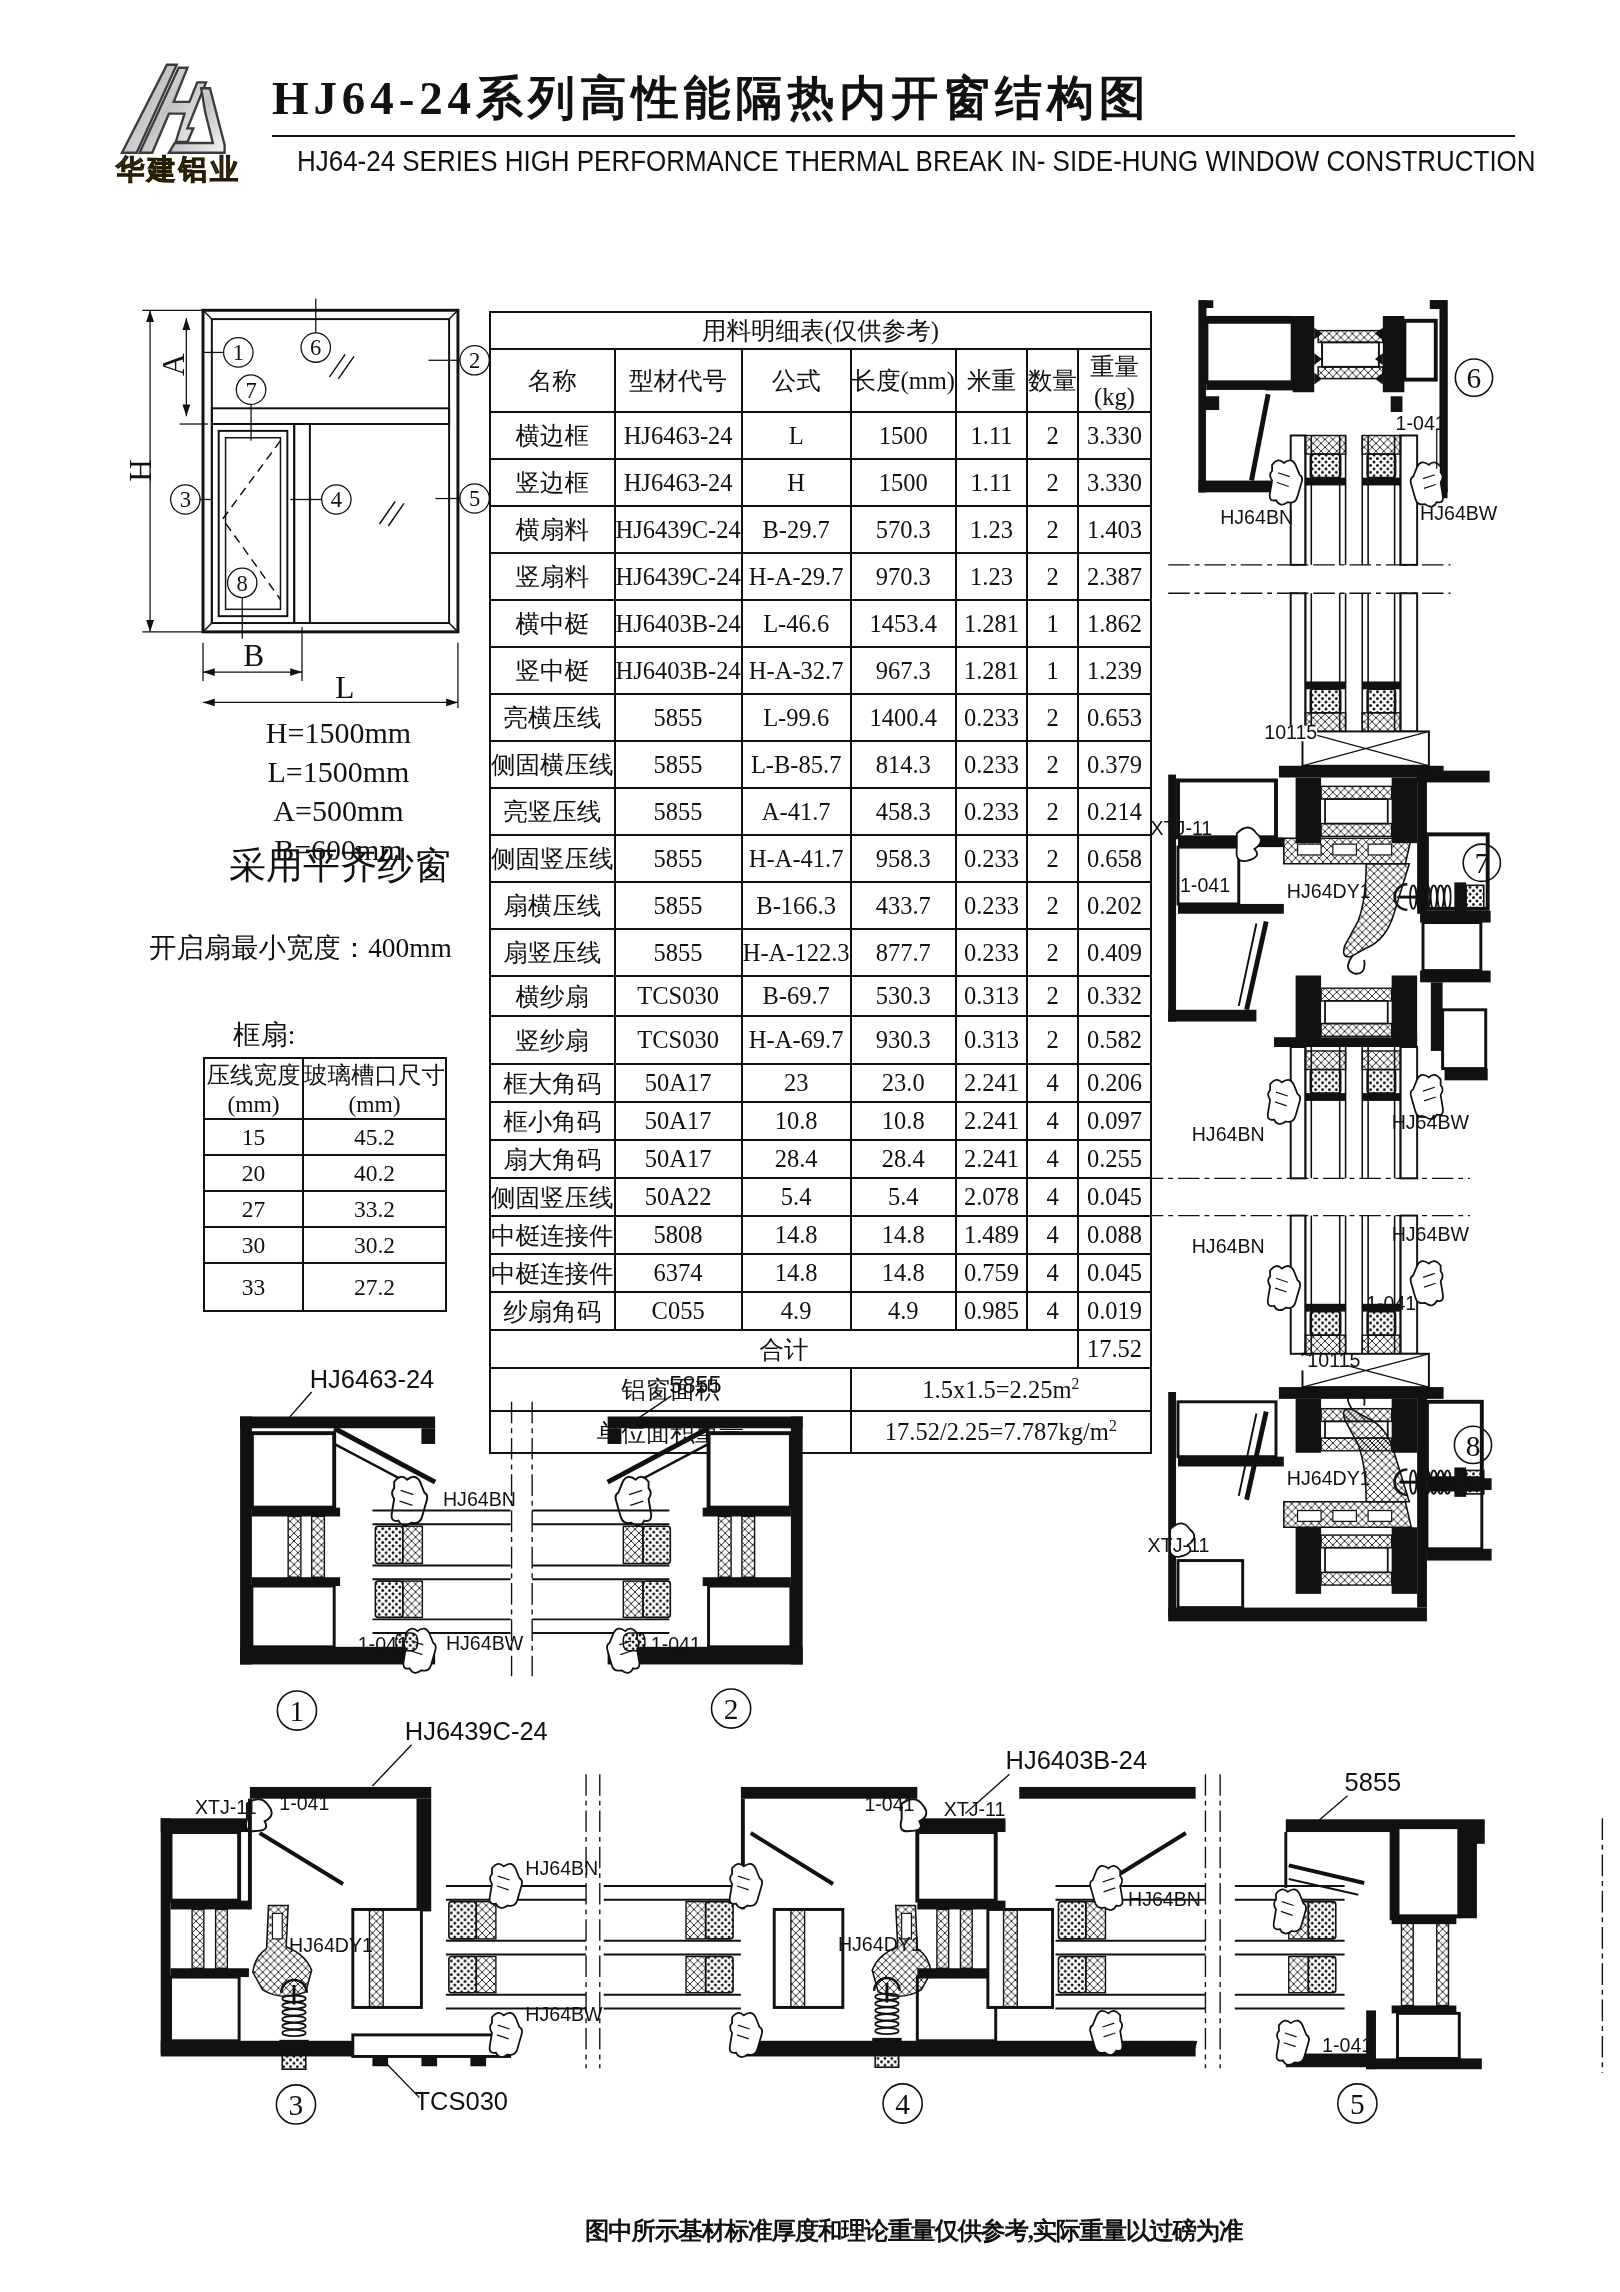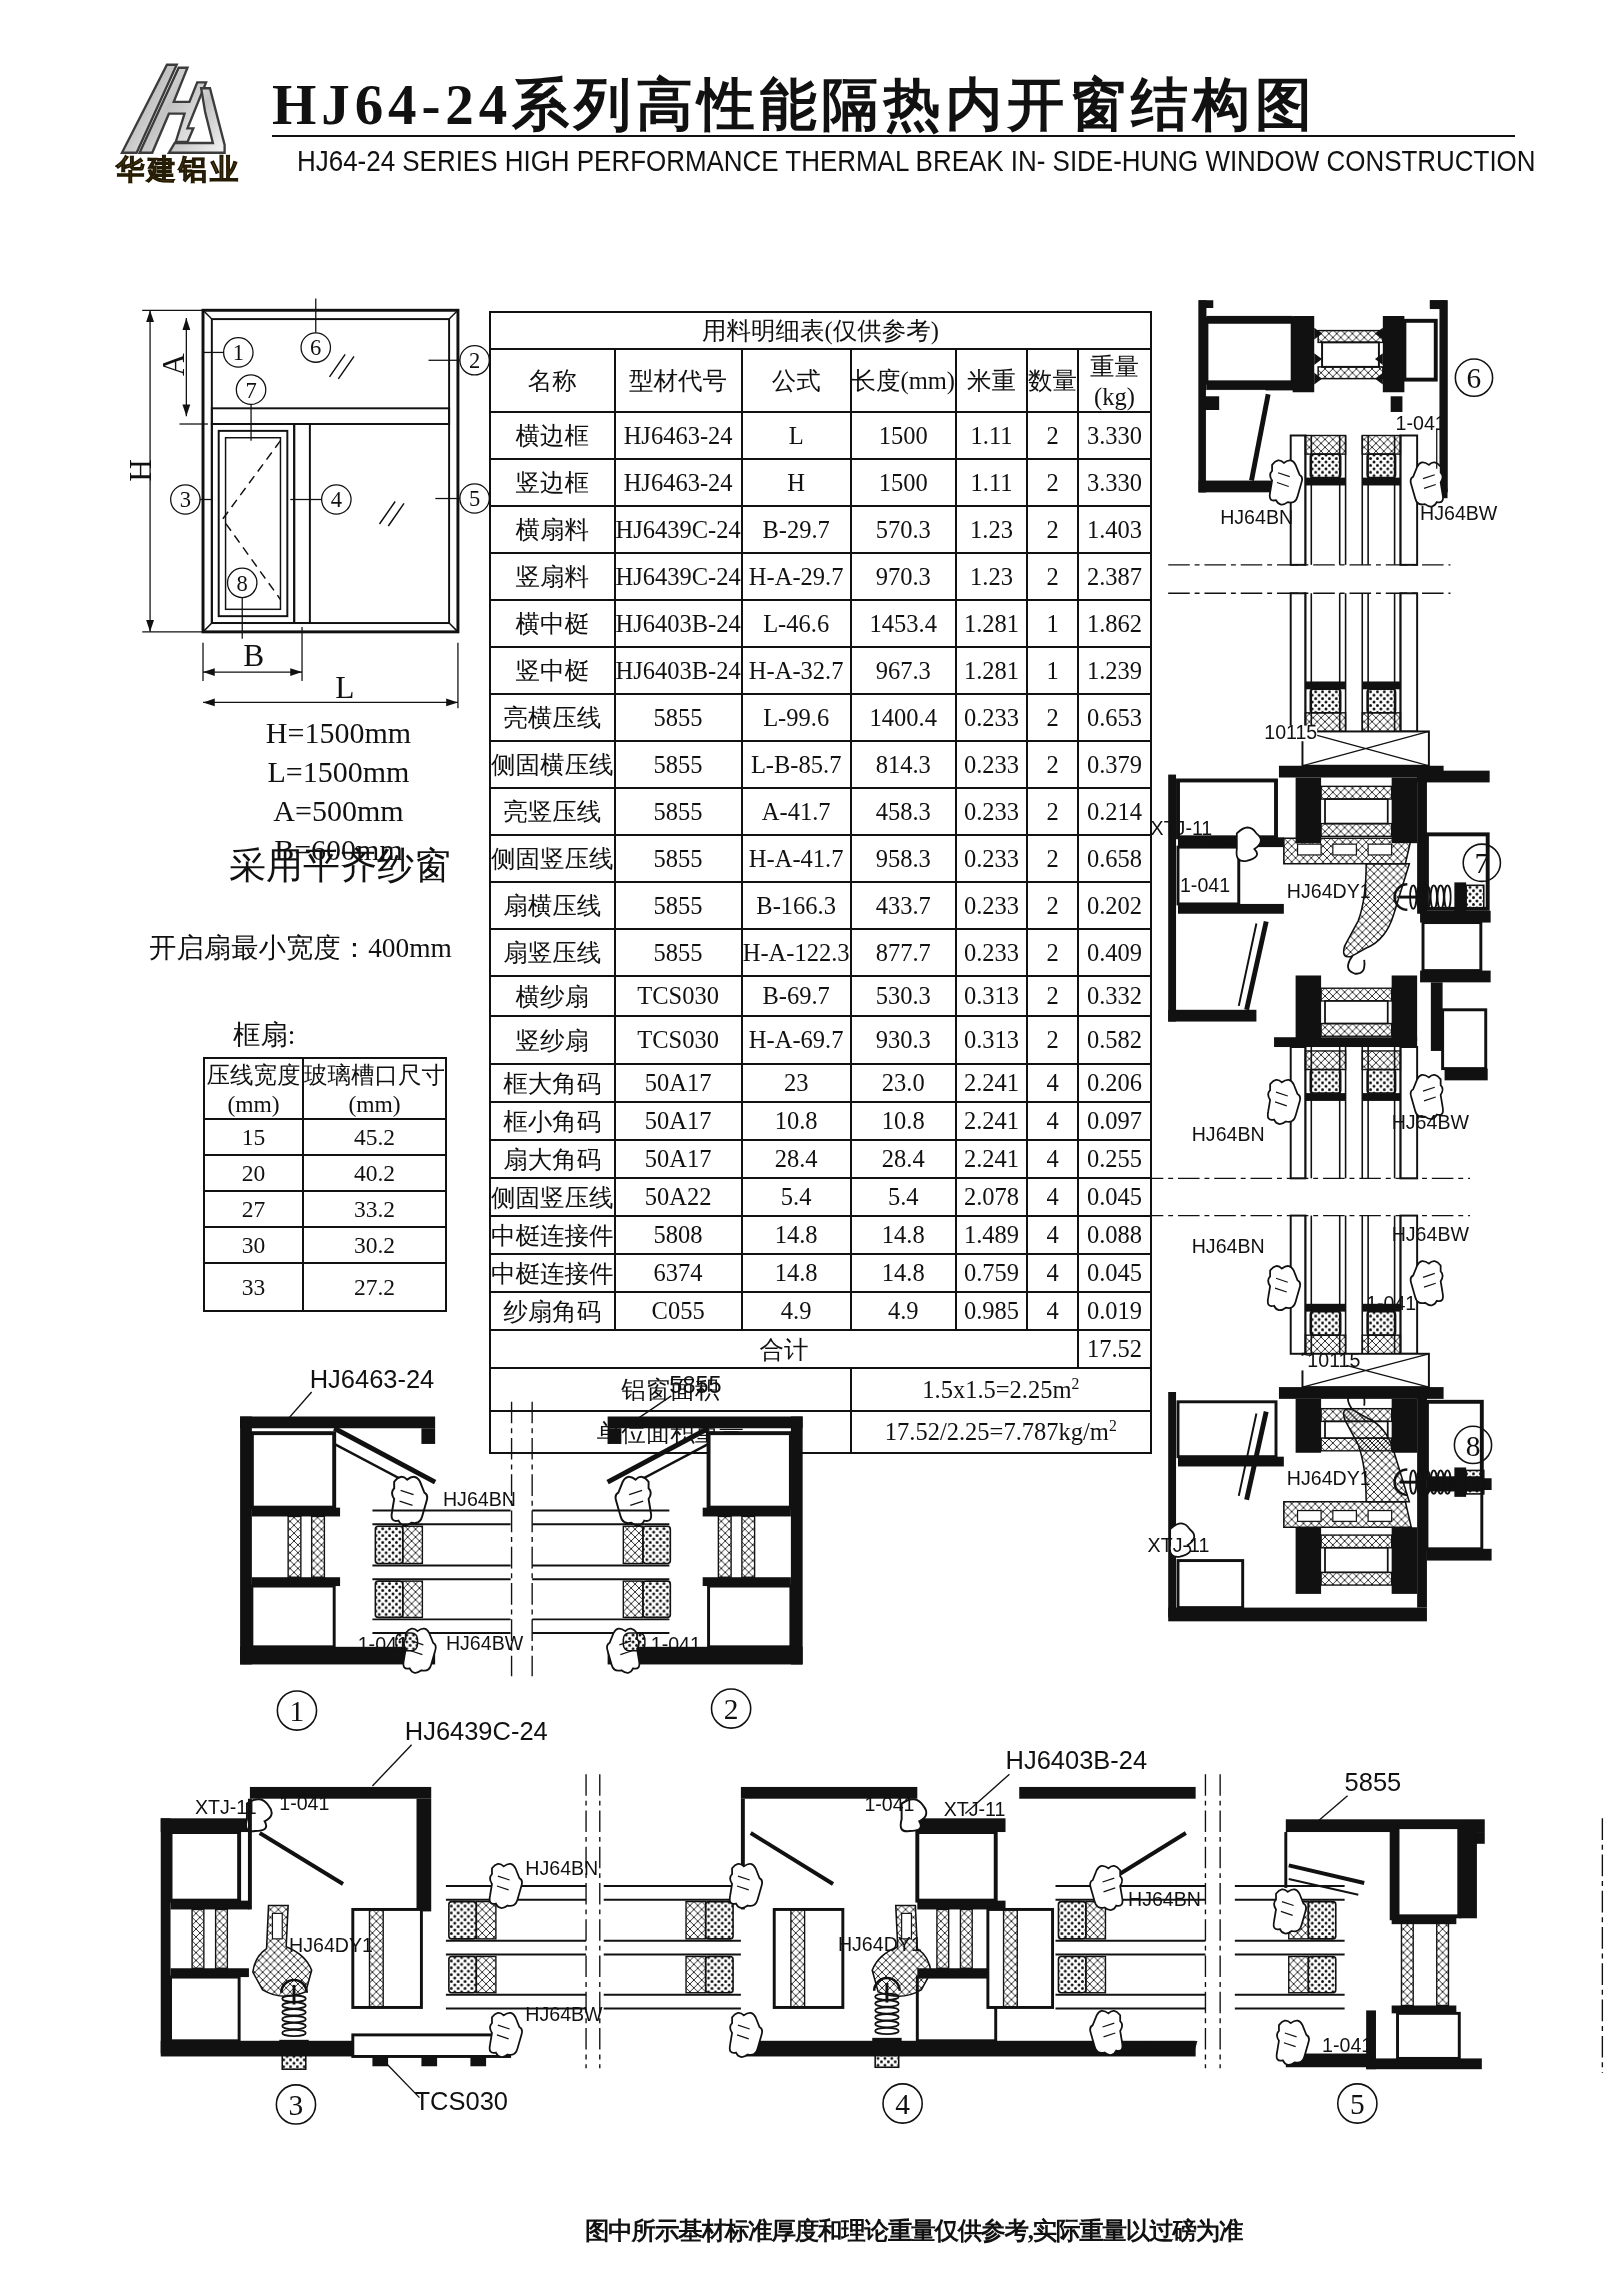--- a/index.html
+++ b/index.html
@@ -30,21 +30,21 @@
 </linearGradient>
 </defs>
 <g stroke="#3c3c3c" stroke-width="2.4" fill="url(#met)" stroke-linejoin="miter">
 <path d="M53 10 L63 10 L22 100 L7 100 Z"></path>
 <path d="M65 13 L74 13 L60 48 L76 48 L84 28 L93 28 L74 75 L80 75 L74 89 L62 89 L71 60 L55 60 L38 100 L25 100 Z"></path>
 <path d="M88 34 L97 34 L112 92 L112 100 L55 100 L61 90 L100 90 L92 58 Z"></path>
 </g>
 <text x="1" y="127" font-family="Liberation Serif,serif" font-weight="bold" font-size="29" fill="#8a6420" stroke="#241b05" stroke-width="0.9" letter-spacing="3">华建铝业</text>
 </svg>
 
-<div class="abs" style="left:272px;top:67px;font-size:57px;font-weight:bold;letter-spacing:4.9px;white-space:nowrap;">HJ64-24系列高性能隔热内开窗结构图</div>
+<div class="abs" style="left:272px;top:67px;font-size:47px;font-weight:bold;letter-spacing:4.9px;white-space:nowrap;">HJ64-24系列高性能隔热内开窗结构图</div>
 
 <div class="abs" style="left:272px;top:135px;width:1243px;height:2px;background:#111;"></div>
 
 <div class="abs" style="left:297px;top:144px;font-family:'Liberation Sans',sans-serif;font-size:30px;white-space:nowrap;transform:scaleX(0.865);transform-origin:0 0;">HJ64-24 SERIES HIGH PERFORMANCE THERMAL BREAK IN- SIDE-HUNG WINDOW CONSTRUCTION</div>
 
 <svg id="elev" class="abs" style="left:98px;top:274px;" width="412" height="451" viewBox="0 0 420 460">
 <g fill="none" stroke="#111">
 
 <rect x="107" y="37" width="260" height="328" stroke-width="3"></rect>
 

